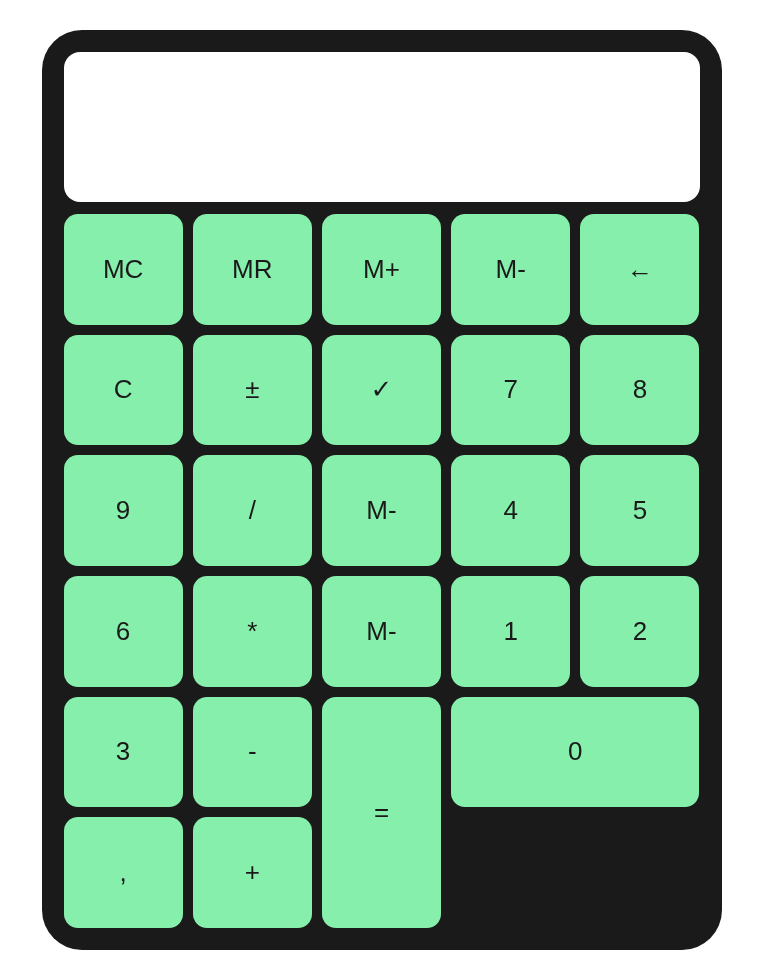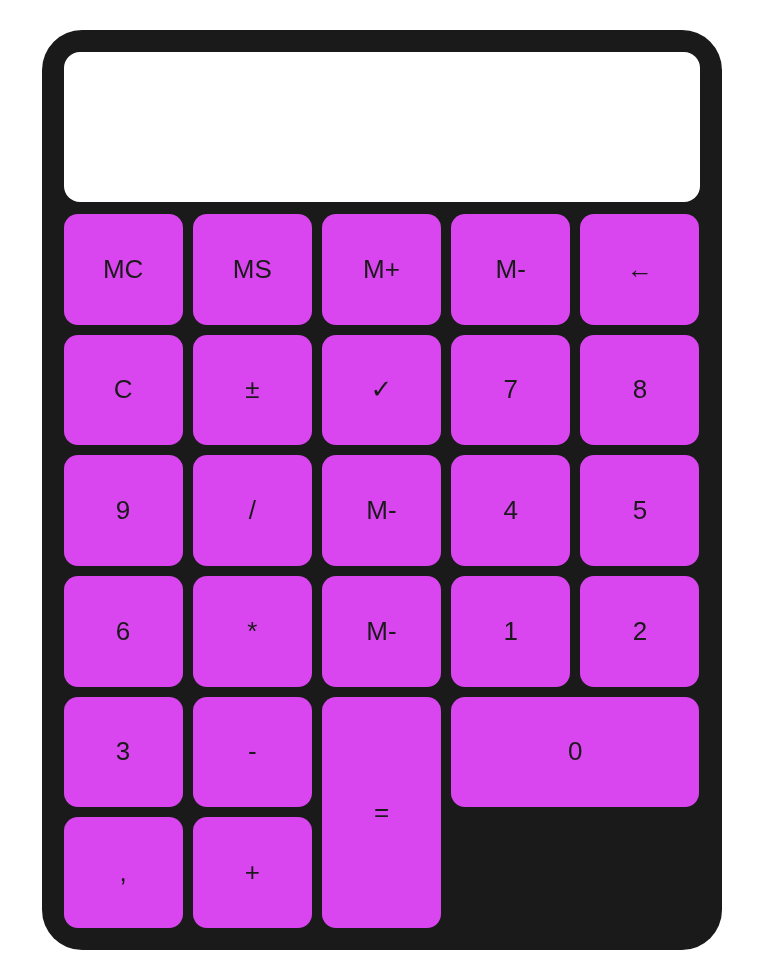--- a/index.html
+++ b/index.html
@@ -37,21 +37,21 @@
     }
 
     .buttons-grid {
       display: grid;
       grid-template-columns: repeat(5, 1fr);
       gap: 10px;
       flex: 1;
     }
 
     .btn {
-      background: #d946ef;
+      background: #86efac;
       border: none;
       border-radius: 14px;
       font-size: 26px;
       font-weight: 500;
       color: #1a1a1a;
       cursor: pointer;
       display: flex;
       align-items: center;
       justify-content: center;
       font-family: Arial, sans-serif;
@@ -63,21 +63,21 @@
     }
   </style>
 </head>
 <body>
 
 <div class="calculator">
   <div class="display"></div>
   <div class="buttons-grid">
 
     <button class="btn">MC</button>
-    <button class="btn">MS</button>
+    <button class="btn">MR</button>
     <button class="btn">M+</button>
     <button class="btn">M-</button>
 
     <button class="btn">←</button>
     <button class="btn">C</button>
     <button class="btn">±</button>
     <button class="btn">✓</button>
 
     <button class="btn">7</button>
     <button class="btn">8</button>

